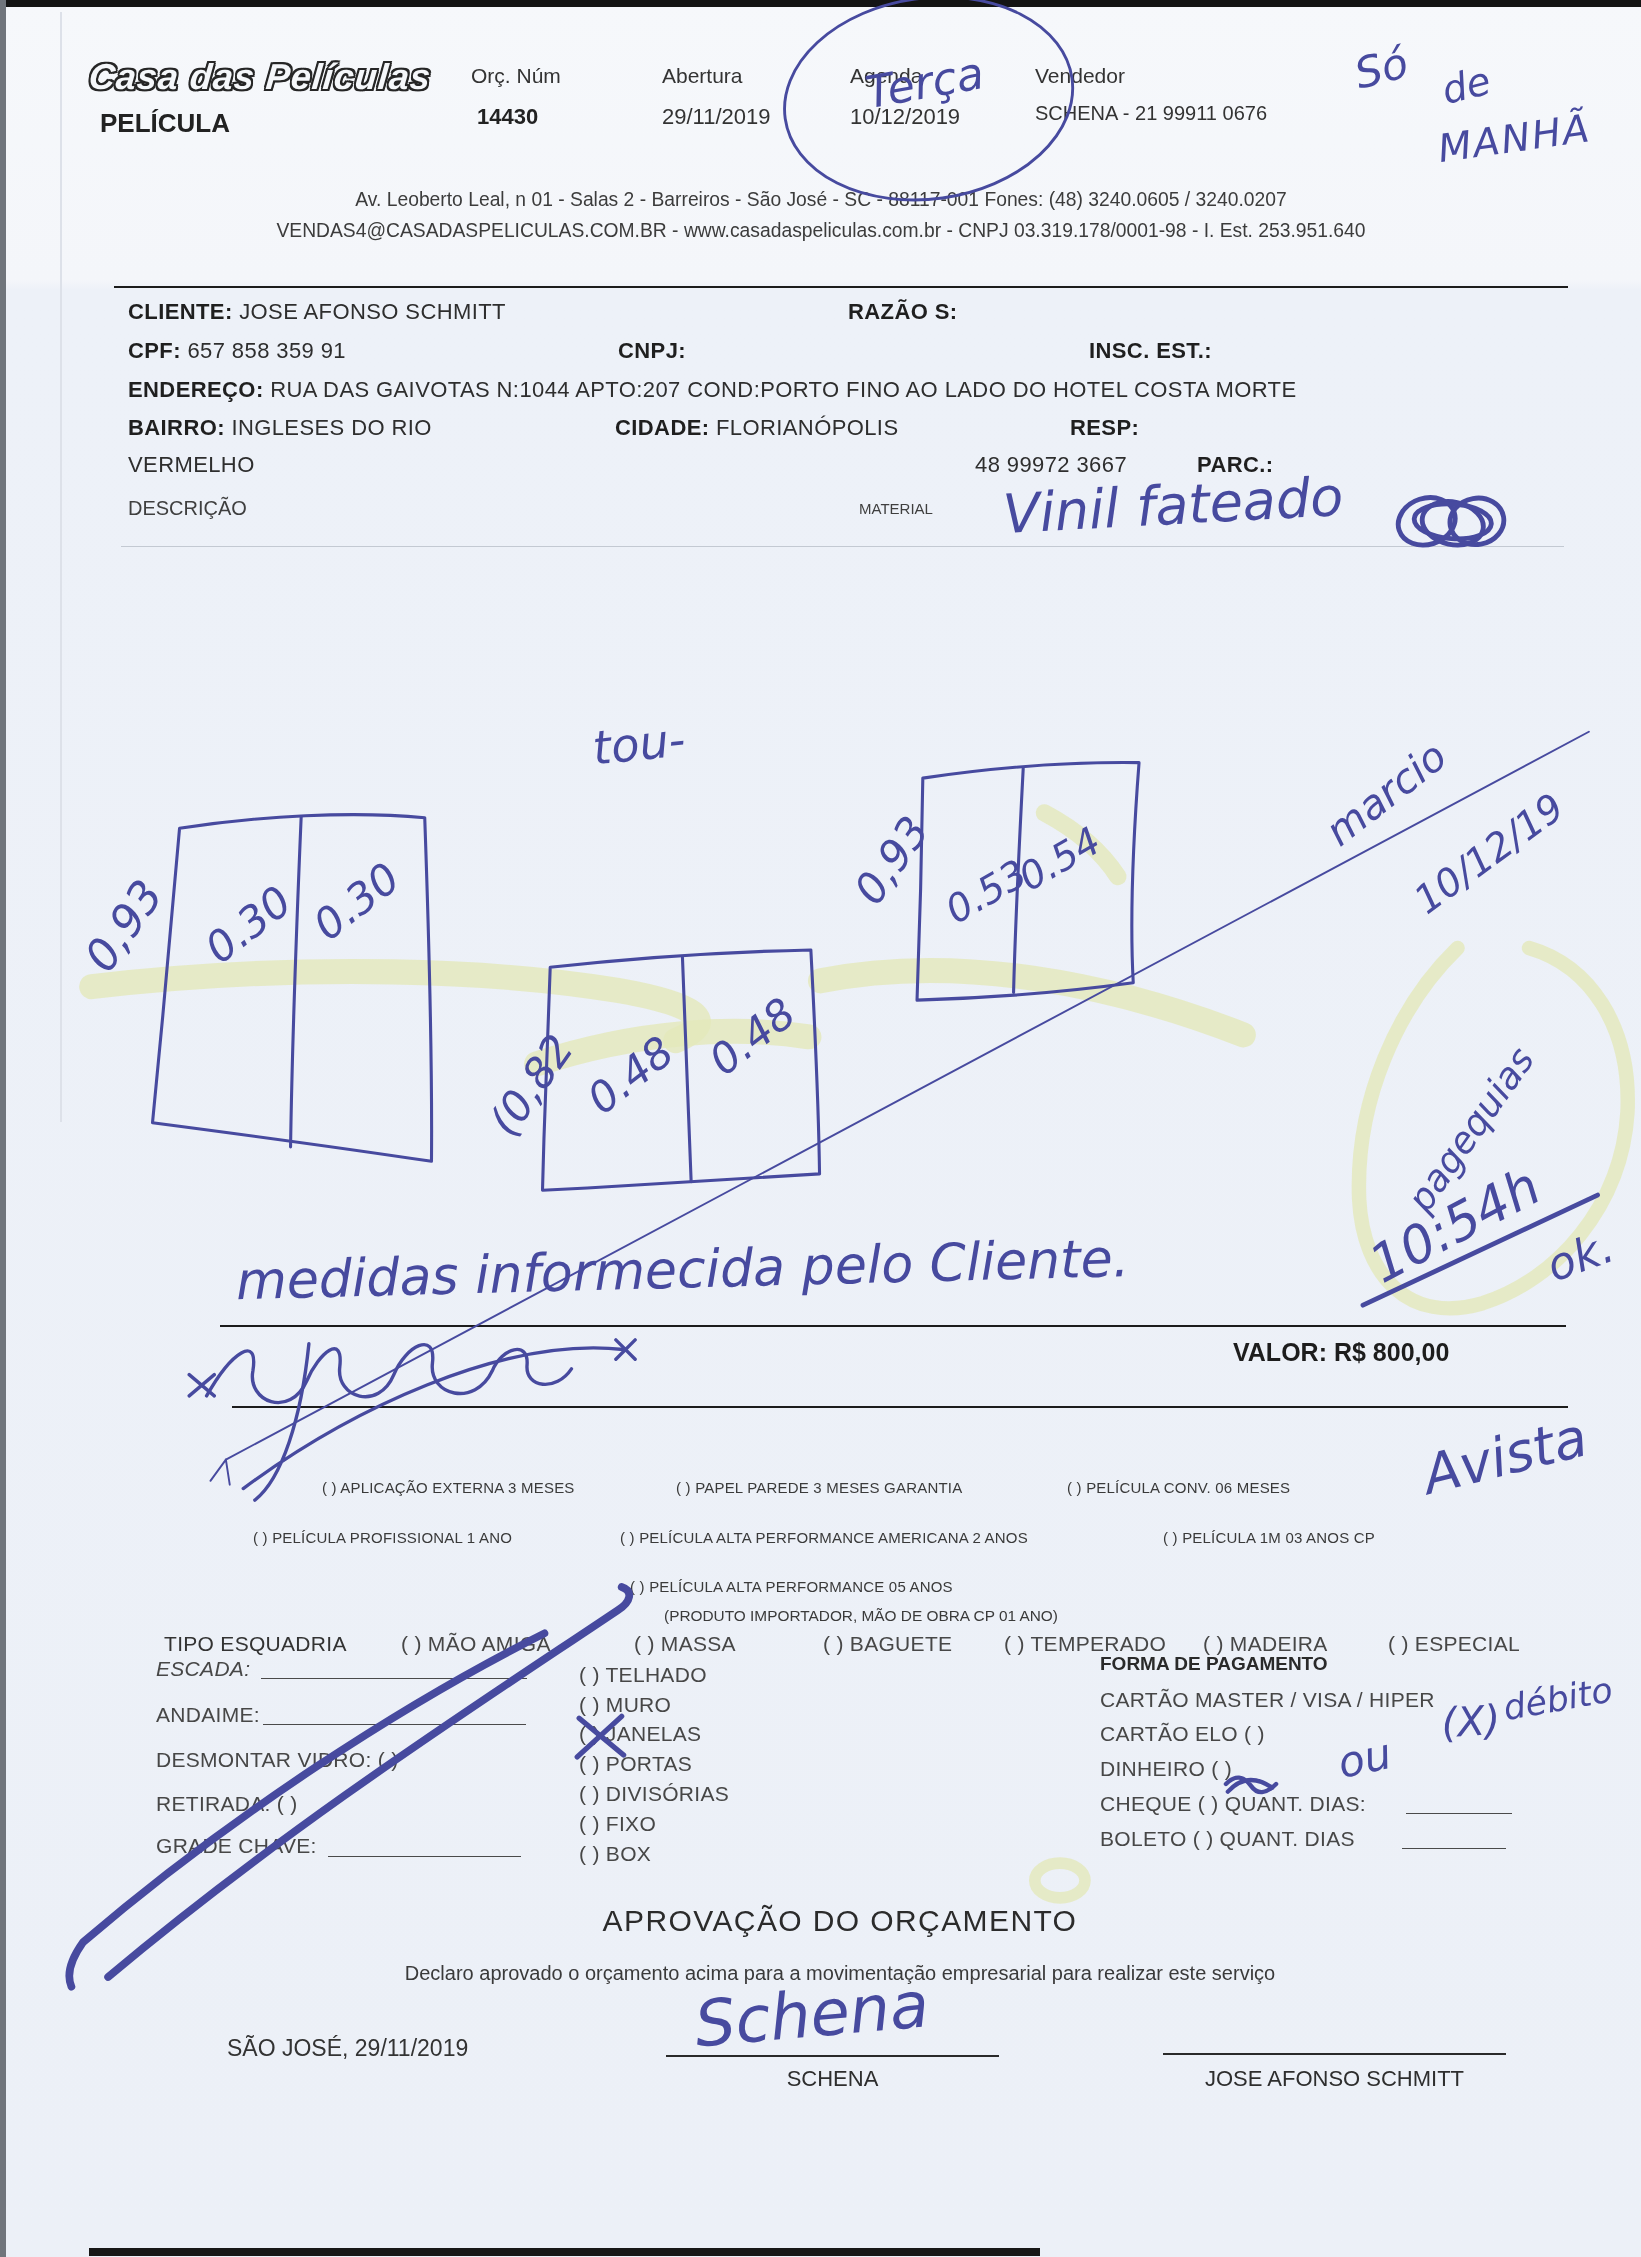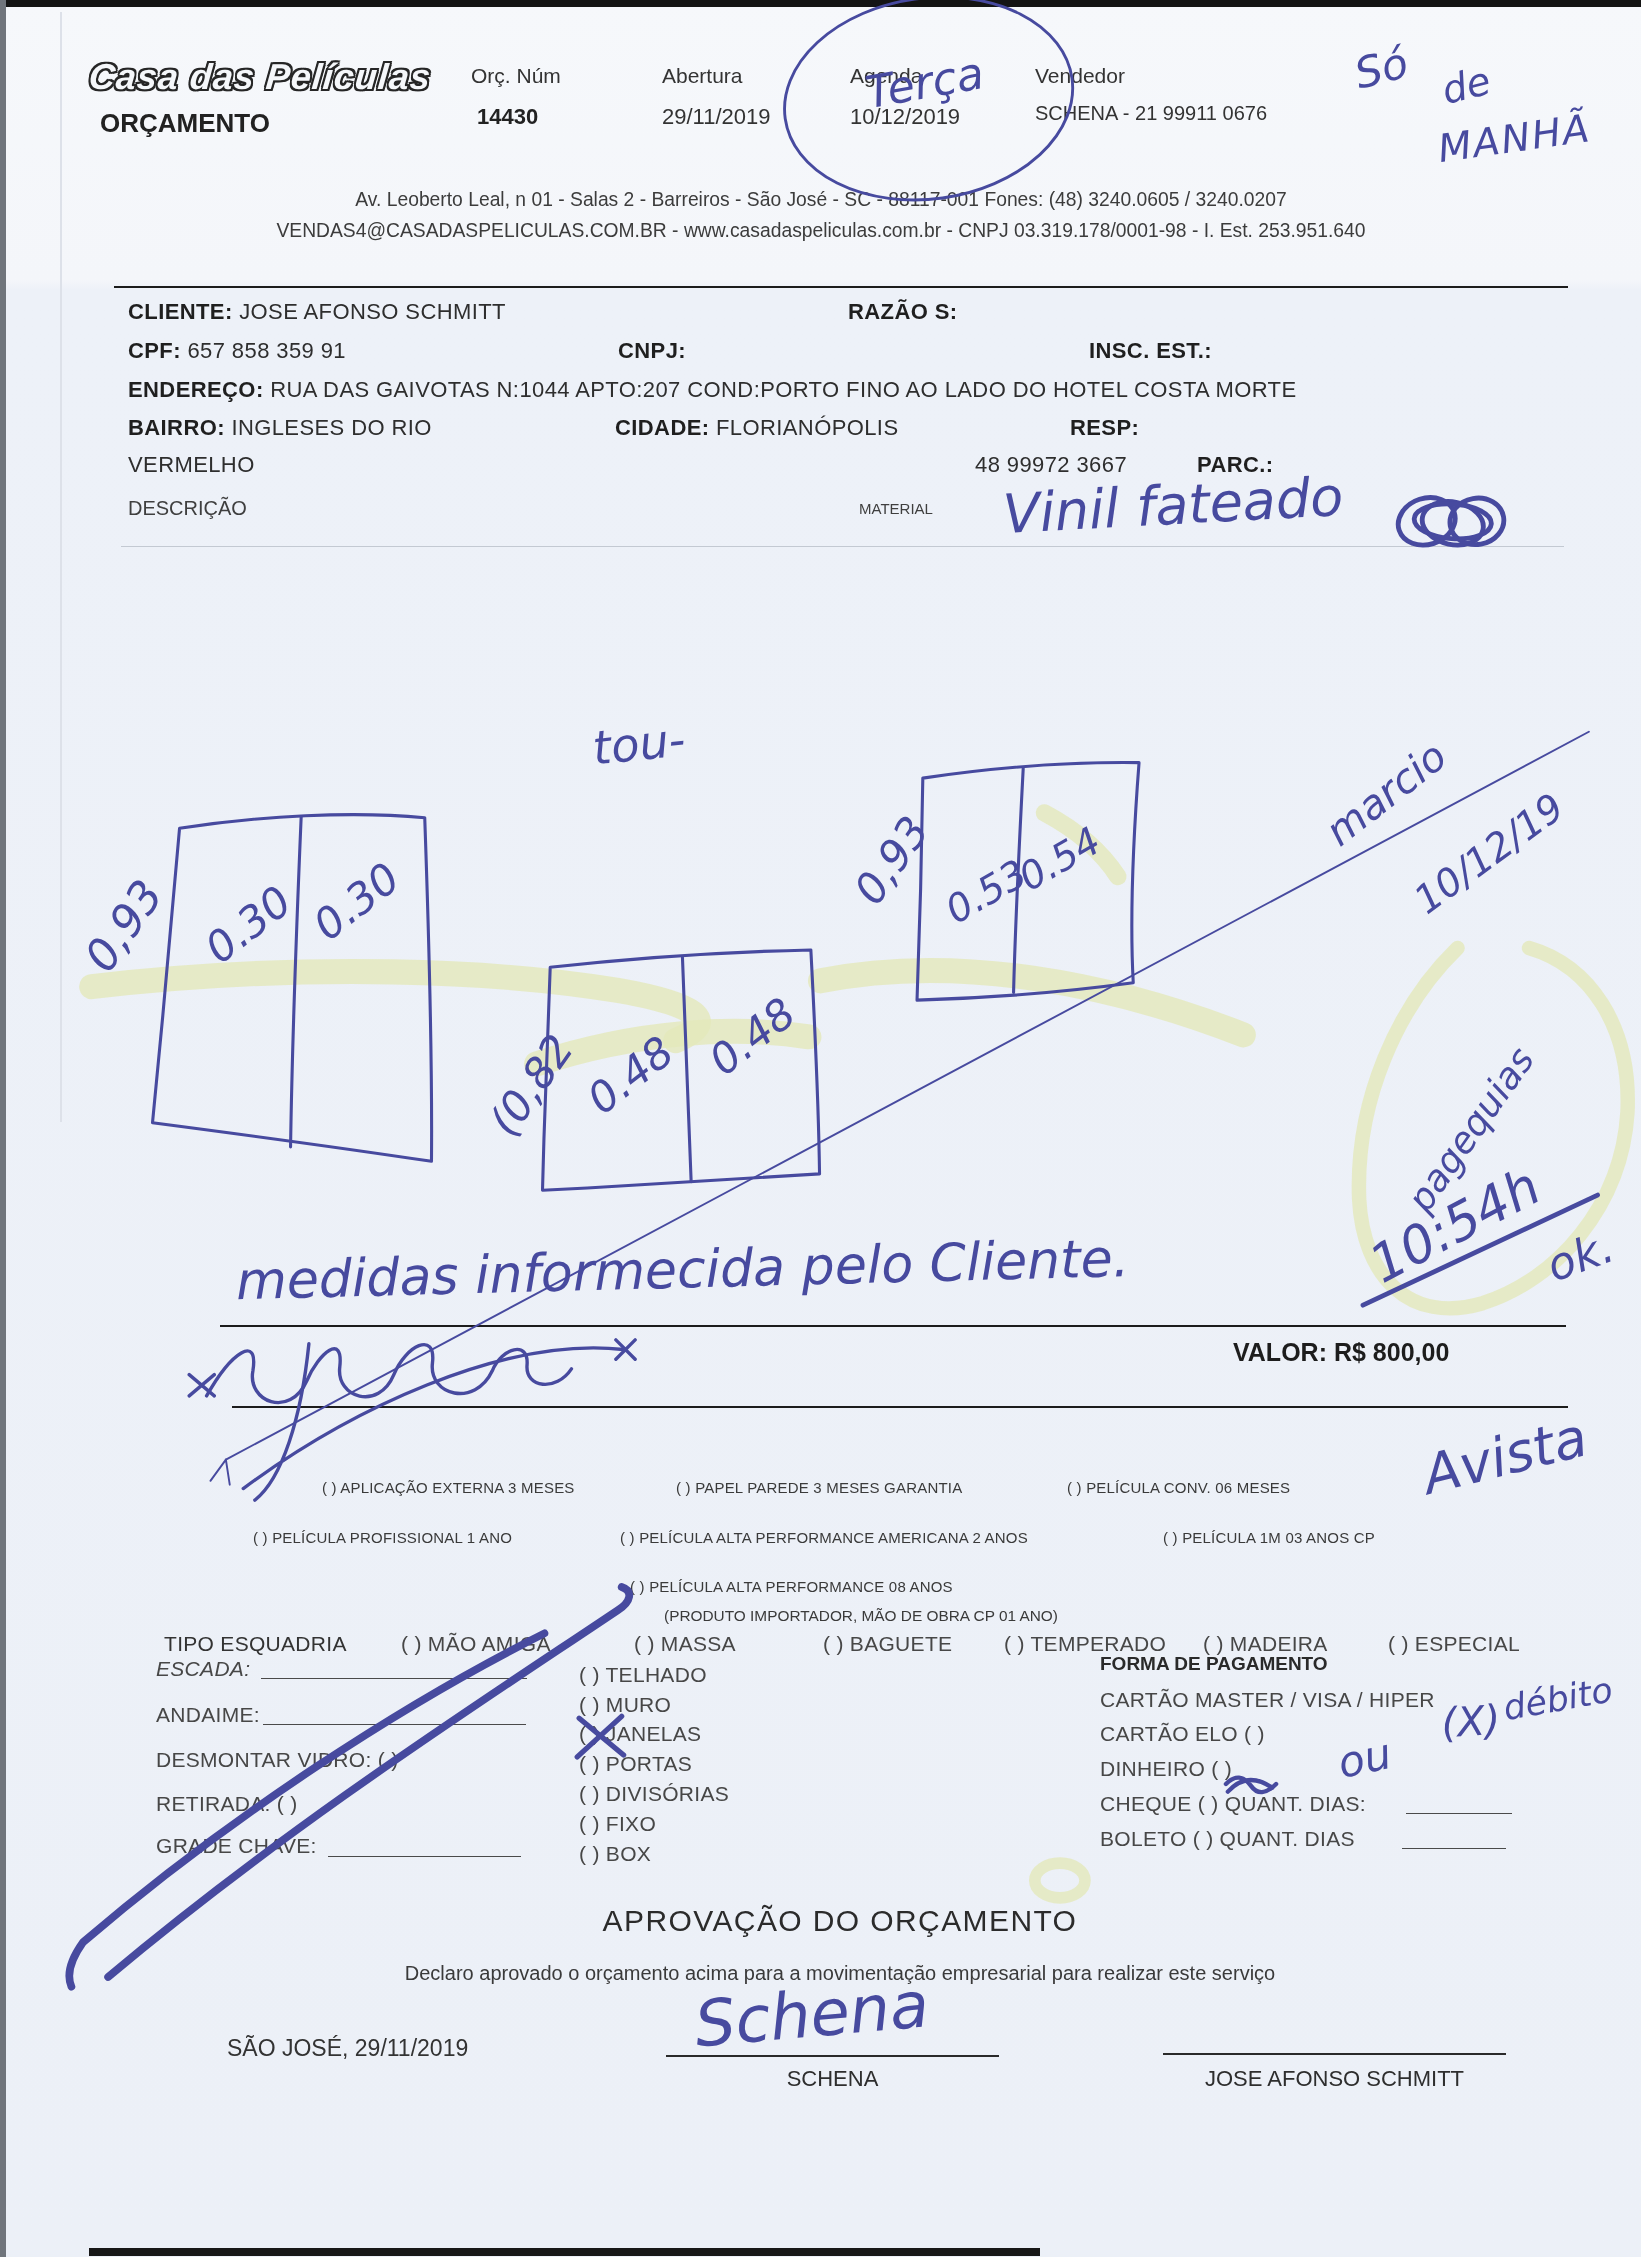--- a/index.html
+++ b/index.html
@@ -31,21 +31,21 @@
 <body>
 
 <div id="page">
 
   <div class="abs" style="left:0;top:0;width:1641px;height:6.8px;background:#141414;"></div>
   <div class="abs" style="left:0;top:0;width:5.8px;height:2257px;background:#70757c;"></div>
   <div class="abs" style="left:89px;top:2248px;width:951px;height:7.7px;background:#181818;"></div>
   <div class="abs" style="left:60px;top:11.6px;width:1.9px;height:1110px;background:#dde1e9;"></div>
 
   <div class="abs logo" style="left:89px;top:56px;">Casa das Películas</div>
-  <div class="abs b" style="left:100px;top:108px;font-size:26px;color:#222;">ORÇAMENTO</div>
+  <div class="abs b" style="left:100px;top:108px;font-size:26px;color:#222;">PELÍCULA</div>
 
   <div class="abs" style="left:471px;top:64px;font-size:21px;color:#333;">Orç. Núm</div>
   <div class="abs b" style="left:477px;top:104px;font-size:22px;color:#222;">14430</div>
   <div class="abs" style="left:662px;top:64px;font-size:21px;color:#333;">Abertura</div>
   <div class="abs" style="left:662px;top:104px;font-size:22px;color:#333;">29/11/2019</div>
   <div class="abs" style="left:850px;top:64px;font-size:21px;color:#333;">Agenda</div>
   <div class="abs" style="left:850px;top:104px;font-size:22px;color:#333;">10/12/2019</div>
   <div class="abs" style="left:1035px;top:64px;font-size:21px;color:#333;">Vendedor</div>
   <div class="abs" style="left:1035px;top:102px;font-size:20px;color:#333;">SCHENA - 21 99911 0676</div>
 
@@ -98,21 +98,21 @@
   <div class="abs rule" style="left:232px;top:1406px;width:1336px;"></div>
 
   <div class="abs opt" style="left:322px;top:1479px;">(  ) APLICAÇÃO EXTERNA 3 MESES</div>
   <div class="abs opt" style="left:676px;top:1479px;">(  ) PAPEL PAREDE 3 MESES GARANTIA</div>
   <div class="abs opt" style="left:1067px;top:1479px;">(  ) PELÍCULA CONV. 06 MESES</div>
 
   <div class="abs opt" style="left:253px;top:1529px;text-align:right;">(  ) PELÍCULA PROFISSIONAL 1 ANO</div>
   <div class="abs opt" style="left:620px;top:1529px;">(  ) PELÍCULA ALTA PERFORMANCE AMERICANA 2 ANOS</div>
   <div class="abs opt" style="left:1163px;top:1529px;">(  ) PELÍCULA 1M 03 ANOS CP</div>
 
-  <div class="abs opt" style="left:630px;top:1578px;">(  ) PELÍCULA ALTA PERFORMANCE 08 ANOS</div>
+  <div class="abs opt" style="left:630px;top:1578px;">(  ) PELÍCULA ALTA PERFORMANCE 05 ANOS</div>
   <div class="abs" style="left:664px;top:1607px;font-size:15.4px;color:#3a3a3a;">(PRODUTO IMPORTADOR, MÃO DE OBRA CP 01 ANO)</div>
 
   <div class="abs site b" style="left:164px;top:1632px;font-weight:normal;color:#333;">TIPO ESQUADRIA</div>
   <div class="abs site" style="left:401px;top:1632px;">(  ) MÃO AMIGA</div>
   <div class="abs site" style="left:634px;top:1632px;">(  ) MASSA</div>
   <div class="abs site" style="left:823px;top:1632px;">(  ) BAGUETE</div>
   <div class="abs site" style="left:1004px;top:1632px;">(  ) TEMPERADO</div>
   <div class="abs site" style="left:1203px;top:1632px;">(  ) MADEIRA</div>
   <div class="abs site" style="left:1388px;top:1632px;">(  ) ESPECIAL</div>
 

